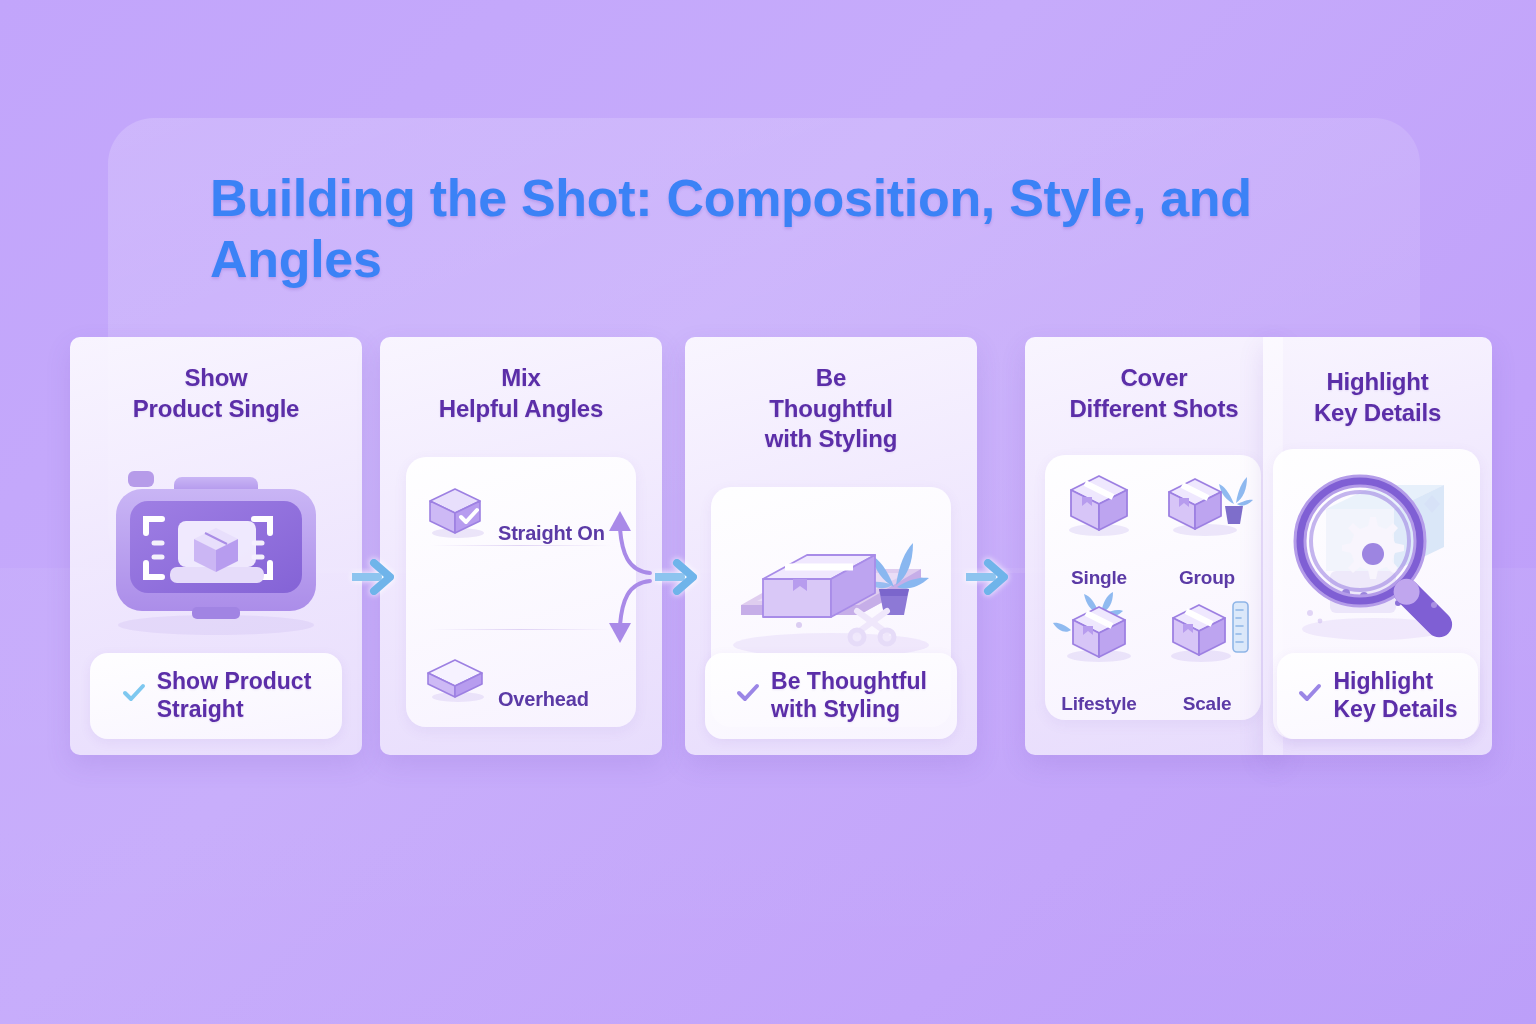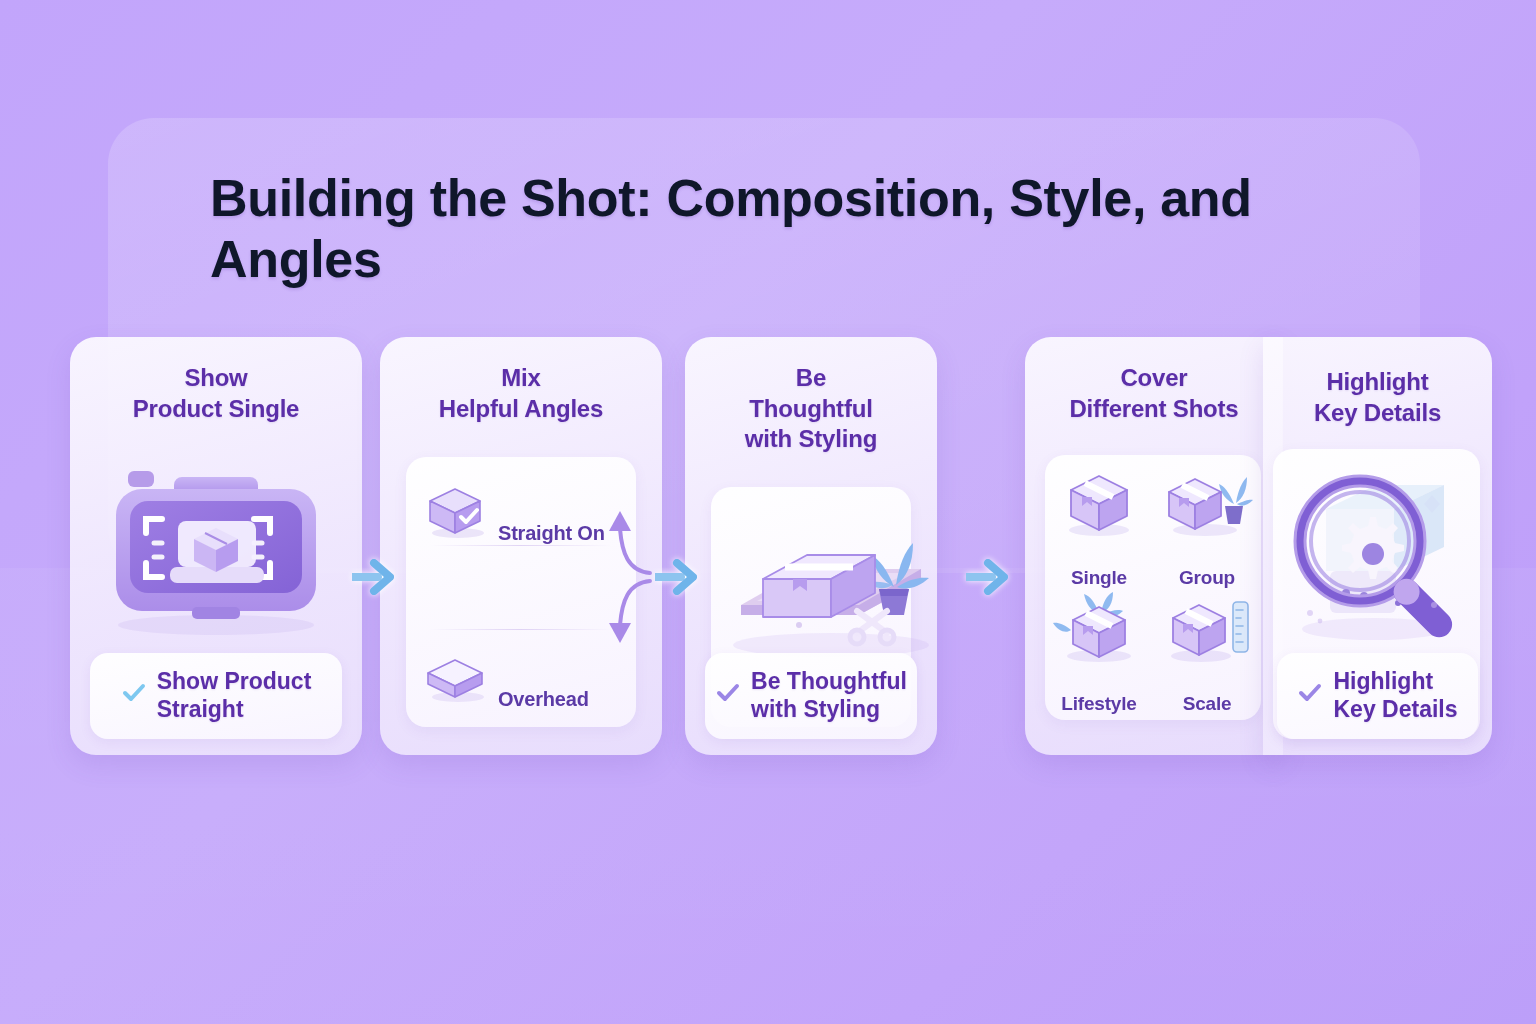--- a/index.html
+++ b/index.html
@@ -21,35 +21,35 @@
   .backdrop2{
     position:absolute;left:0;top:568px;width:1536px;height:456px;
     background:linear-gradient(180deg,rgba(255,255,255,.055),rgba(255,255,255,.02));
     pointer-events:none;
   }
 
   
   .title{
     position:absolute;left:210px;top:168px;width:1120px;
     font-size:52px;font-weight:bold;line-height:1.18;
-    color:#0f172a;letter-spacing:-.3px;
+    color:#3b82f6;letter-spacing:-.3px;
     text-shadow:0 2px 3px rgba(90,45,165,.18);
   }
 
   
   .cards{position:absolute;left:0;top:337px;width:1536px;height:418px;}
   .card{
-    position:absolute;top:0;height:418px;border-radius:26px;
+    position:absolute;top:0;height:418px;border-radius:10px;
     background:linear-gradient(165deg,rgba(252,250,255,.93) 0%,rgba(244,238,254,.88) 55%,rgba(238,230,253,.84) 100%);
     box-shadow:0 10px 26px rgba(104,62,180,.13);
     overflow:hidden;
   }
   .card.c1{left:70px;width:292px;}
   .card.c2{left:380px;width:282px;}
-  .card.c3{left:685px;width:252px;}
+  .card.c3{left:685px;width:292px;}
   .card.c4{left:1005px;width:258px;border-top-right-radius:0;border-bottom-right-radius:0;margin-left:20px;}
   .card.c5{left:1263px;width:229px;border-top-left-radius:0;border-bottom-left-radius:0;}
   .card.c4:after{
     content:"";position:absolute;right:0;top:14px;bottom:14px;width:1px;
     background:linear-gradient(180deg,rgba(150,110,215,0),rgba(150,110,215,.22),rgba(150,110,215,0));
   }
 
   .card-title{
     text-align:center;color:#5b2ea8;font-weight:bold;font-size:24px;
     line-height:1.28;padding:26px 14px 0;letter-spacing:-.2px;

